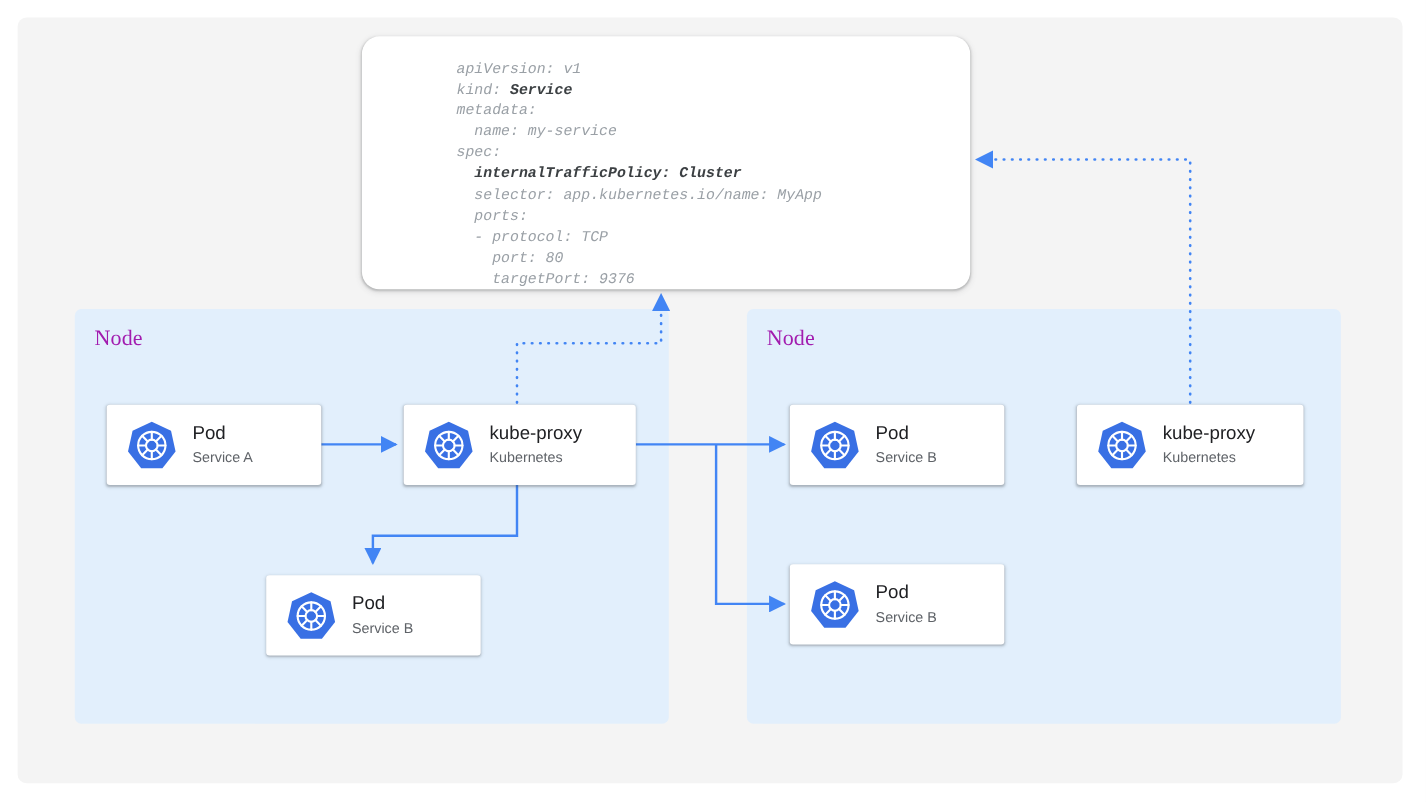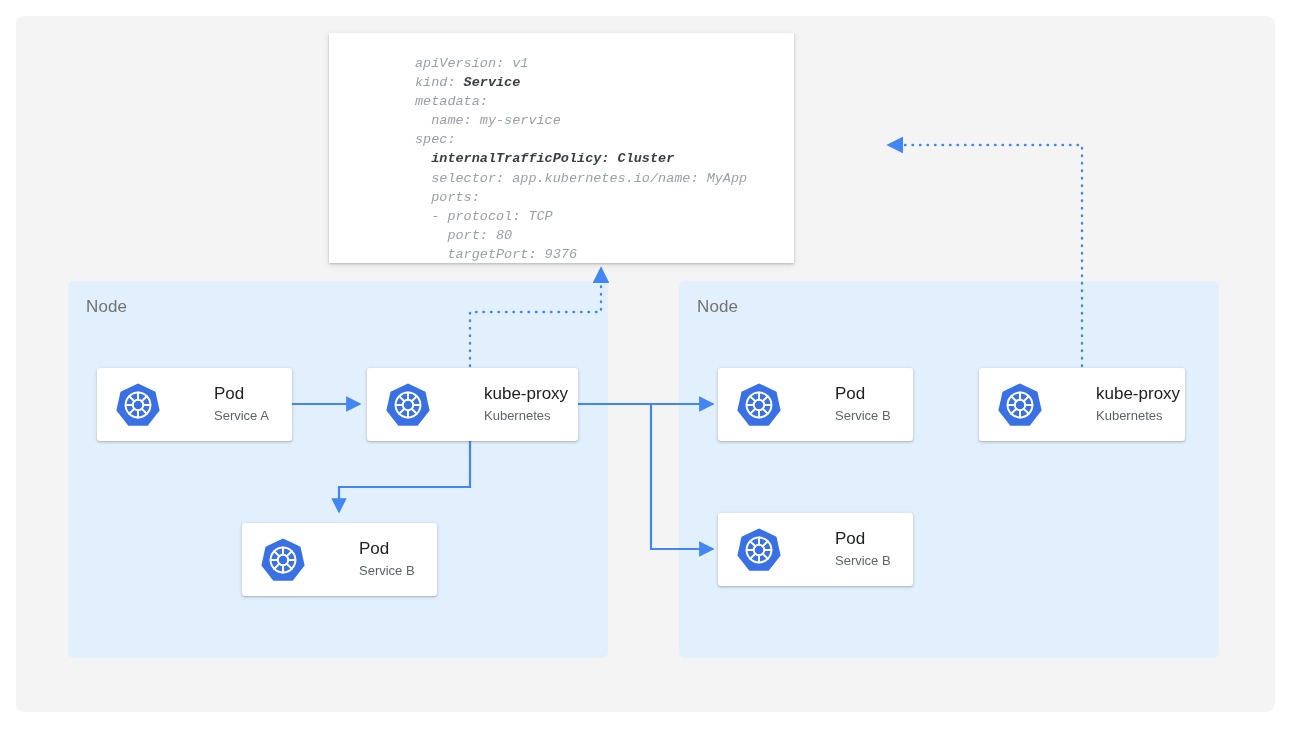--- a/index.html
+++ b/index.html
@@ -45,36 +45,36 @@
   }
 
   
   .node-box {
     position: absolute;
     background: #e2effc;
     border-radius: 6px;
   }
   .node-label {
     position: absolute;
-    font-size: 17px;
-    color: #737373;
+    font-size: 20px;
+    color: #a21caf;
     letter-spacing: .1px;
     white-space: nowrap;
+    font-family: Liberation Serif, serif;
   }
 
   
   .card {
     position: absolute;
     background: #ffffff;
     border-radius: 3px;
     box-shadow: 0 1px 2px rgba(60,64,67,.28), 0 1px 4px rgba(60,64,67,.12);
     display: flex;
     align-items: center;
     box-sizing: border-box;
-    gap: 39px;
   }
   .card .k8s-logo {
     flex: 0 0 auto;
     margin-left: 18px;
     width: 46px;
     height: 46px;
     display: block;
   }
   .card .card-text {
     flex: 1 1 auto;
@@ -98,24 +98,24 @@
     white-space: nowrap;
     margin-top: 1px;
   }
   .card.center .card-text { align-items: flex-start; }
 
   
   .yaml-panel {
     position: absolute;
     left: 329px;
     top: 33px;
-    width: 465px;
+    width: 553px;
     height: 230px;
     background: #ffffff;
-    border-radius: 0;
+    border-radius: 16px;
     box-shadow: 0 1px 2px rgba(60,64,67,.26), 0 2px 6px rgba(60,64,67,.13);
     box-sizing: border-box;
     overflow: hidden;
   }
   .yaml-code {
     position: absolute;
     left: 86px;
     top: 21px;
     margin: 0;
     font-family: "Liberation Mono", "DejaVu Sans Mono", monospace;

